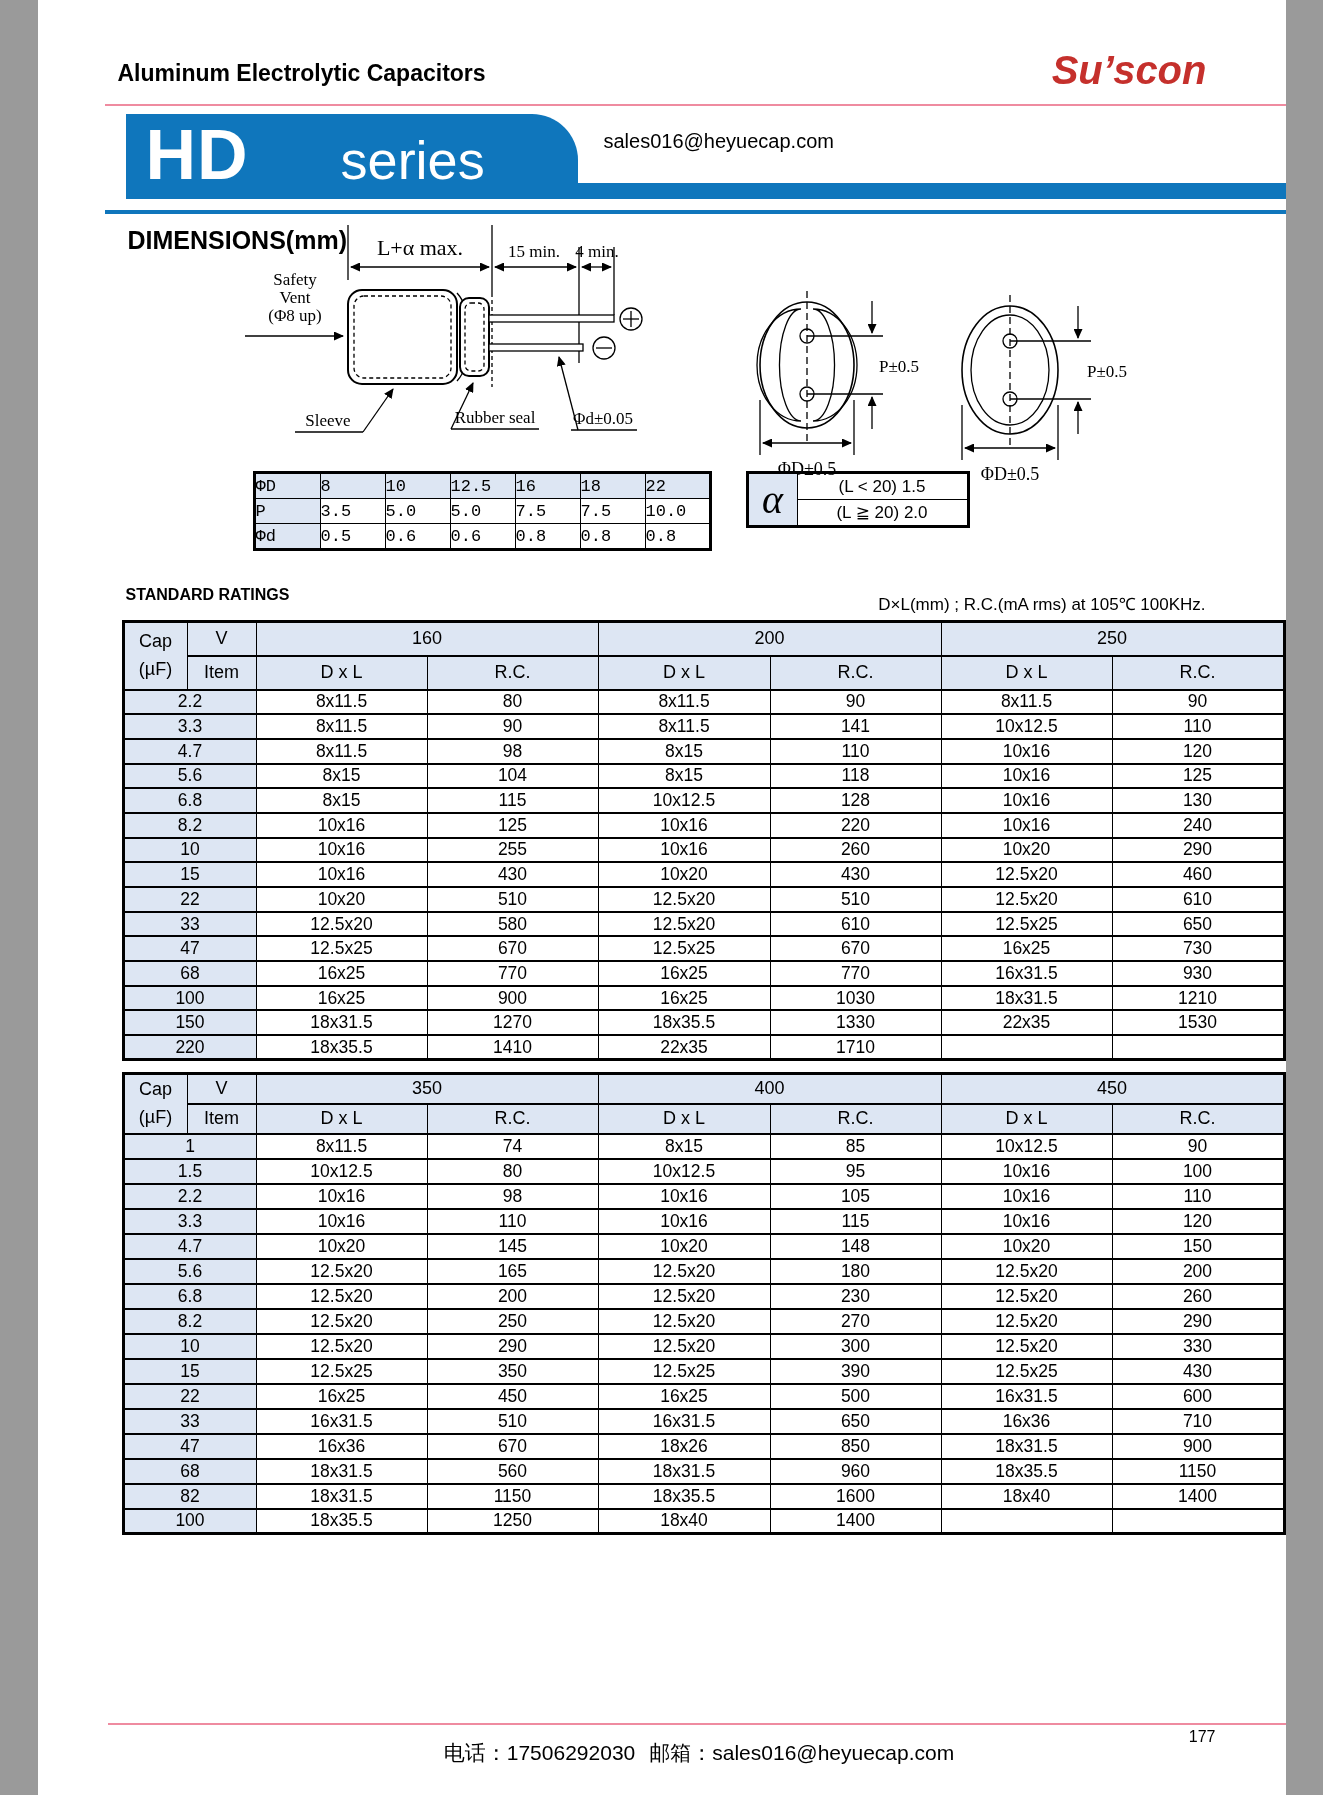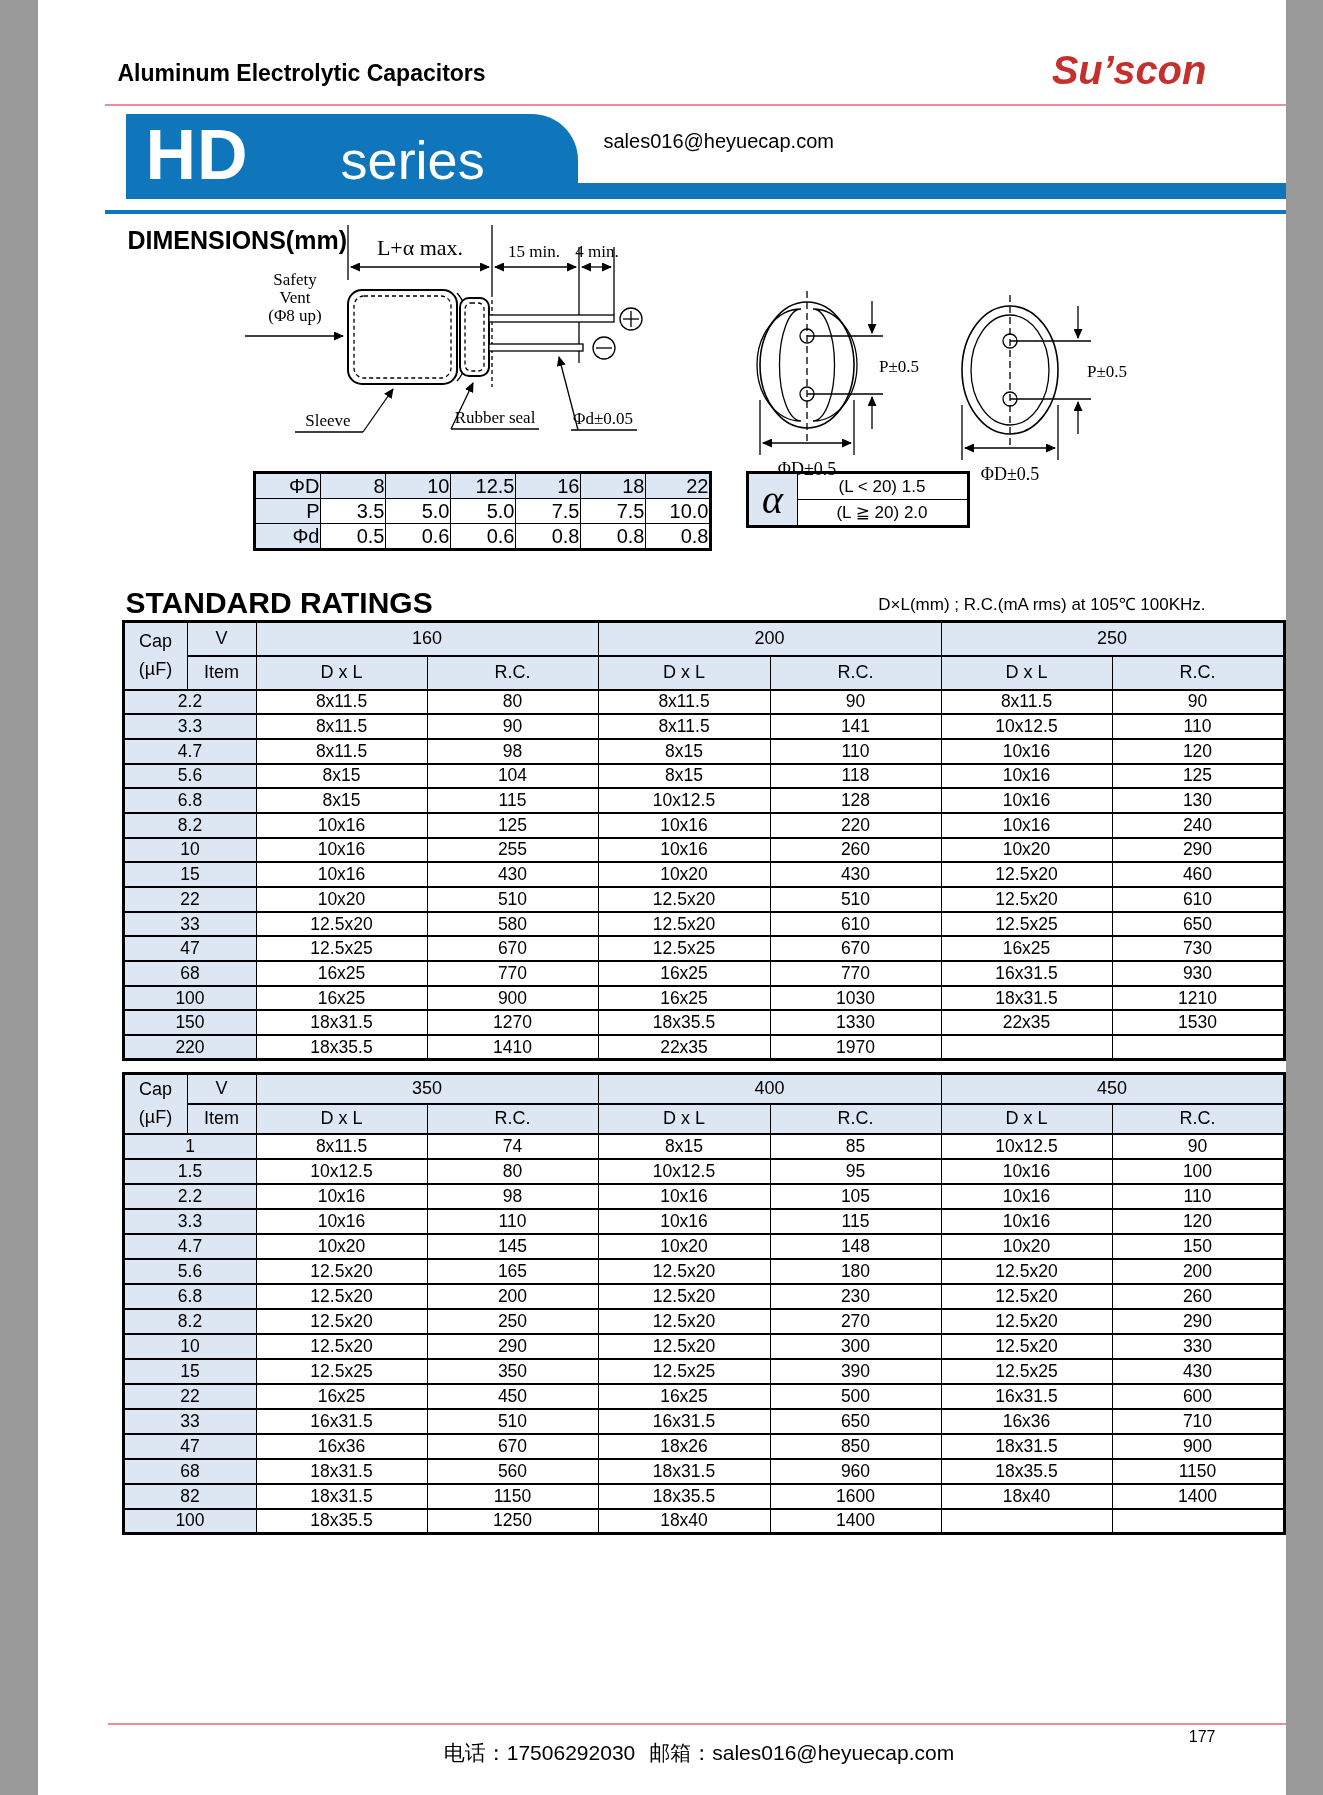--- a/index.html
+++ b/index.html
@@ -26,30 +26,30 @@
   svg .bold-shape{stroke:#000;stroke-width:2;fill:#fff;}
   svg .lead{fill:#fff;stroke:#000;stroke-width:1.3;}
   svg .dash{stroke-dasharray:4 3;}
   svg .dash2{stroke-dasharray:7 4;}
   svg text{fill:#000;}
   svg .ser17{font:17px "Liberation Serif",serif;}
   svg .ser18{font:18px "Liberation Serif",serif;}
   svg .ser22{font:22px "Liberation Serif",serif;}
   
   .dia-table{position:absolute;left:215px;top:471px;border-collapse:collapse;table-layout:fixed;
-             text-align:right;font-size:20px;border:3px solid #000;}
+             text-align:left;font-size:17px;border:3px solid #000;font-family:Liberation Mono, monospace;}
   .dia-table td{border:1.5px solid #000;height:24px;padding:0;}
   .dia-table td.lbl{background:var(--light-blue);}
   .dia-table tr.hdr td{background:var(--light-blue);}
   .alpha-table{position:absolute;left:708px;top:471px;border-collapse:collapse;table-layout:fixed;
                text-align:center;font-size:17px;border:3px solid #000;}
   .alpha-table td{border:1.5px solid #000;height:25px;padding:0 6px;}
   .alpha-table td.alpha-sym{background:var(--light-blue);font:italic 40px "Liberation Serif",serif;padding:0;}
   
-  .ratings-title{position:absolute;left:88px;top:586px;font-size:30px;font-weight:bold;}
+  .ratings-title{position:absolute;left:88px;top:586px;font-size:16px;font-weight:bold;}
   .ratings-note{position:absolute;right:80px;top:592px;font-size:17px;}
   table.ratings{position:absolute;left:84px;border-collapse:collapse;table-layout:fixed;
                 text-align:center;border:3px solid #000;}
   table.ratings th, table.ratings td{border-left:1.5px solid #000;border-top:2px solid #000;padding:0;overflow:hidden;}
   table.ratings th{background:var(--light-blue);font-size:18px;font-weight:normal;}
   table.ratings td{font-size:17.5px;}
   table.ratings td.cap{background:var(--light-blue);}
   table.ratings .cap-head div{line-height:1.55;}
   #ratings0{top:620px;}
   #ratings1{top:1072px;}
@@ -392,21 +392,21 @@
           <td>18x35.5</td>
           <td>1330</td>
           <td>22x35</td>
           <td>1530</td>
         </tr>
         <tr class="drow">
           <td class="cap" colspan="2">220</td>
           <td>18x35.5</td>
           <td>1410</td>
           <td>22x35</td>
-          <td>1970</td>
+          <td>1710</td>
           <td></td>
           <td></td>
         </tr>
       </tbody>
     </table>
   <table class="ratings" id="ratings1">
       <colgroup>
         <col style="width: 64px;">
         <col style="width: 69px;">
         <col style="width: 171px;">

